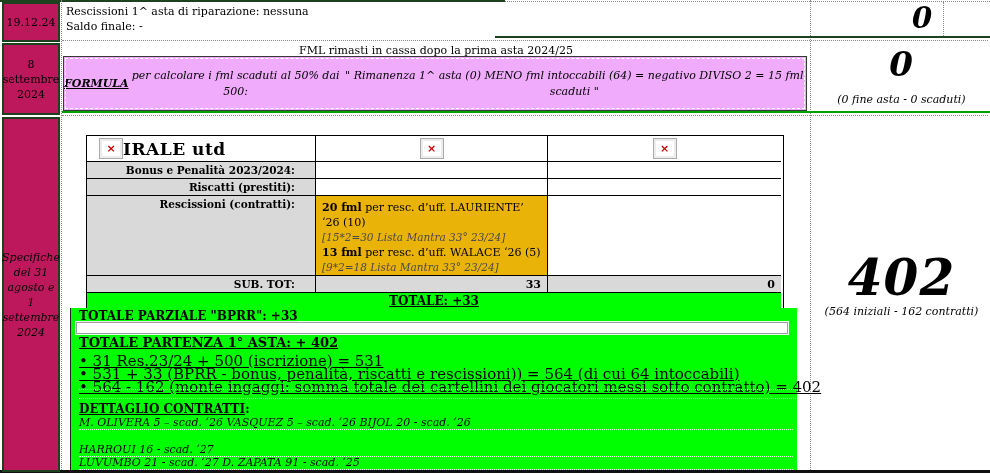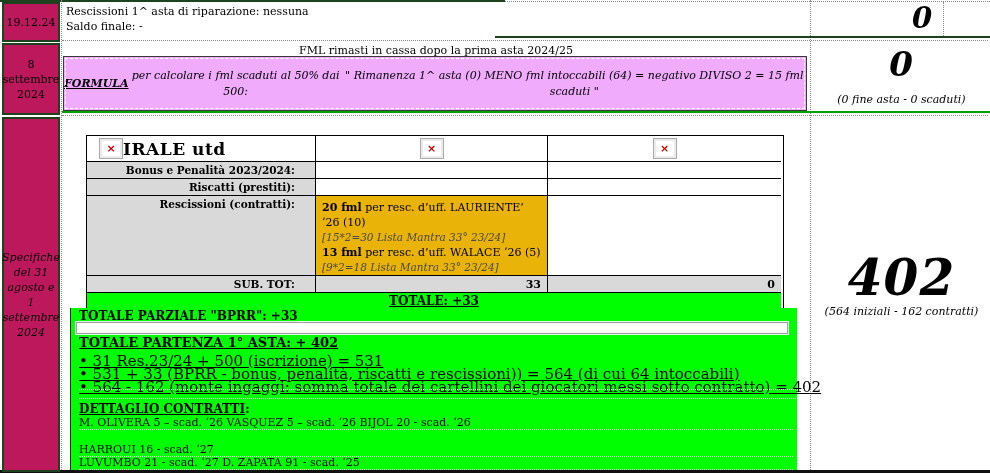--- a/index.html
+++ b/index.html
@@ -79,21 +79,21 @@
   .g-input{
     position:absolute;left:5px;top:14px;width:712px;height:12px;
     background:#fff;border:1px solid #9e9e9e;box-sizing:border-box;
     box-shadow:0 0 0 1px rgba(255,255,255,.9);
   }
   .g-h2{top:27px;font-weight:bold;font-size:13px;text-decoration:underline;}
   .g-b{font-size:15px;text-decoration:underline;}
   .g-b1{top:44px;} .g-b2{top:57px;} .g-b3{top:70px;}
   .g-h3{top:94px;font-weight:bold;font-size:12px;}
   .g-h3 .u{text-decoration:underline;}
-  .g-c{font-size:11px;width:714px;border-bottom:1px dotted rgba(255,255,255,.9);}
+  .g-c{font-size:11px;width:714px;border-bottom:1px dotted rgba(255,255,255,.9);font-style:italic;}
   .g-c0{top:108px;} .g-c1{top:122px;} .g-c2{top:135px;} .g-c3{top:148px;}
   .gsep{position:absolute;left:0;width:727px;border-top:1px dotted rgba(255,255,255,.85);height:0;}
   .u{text-decoration:underline;}
   .b{font-weight:bold;}
 </style>
 </head>
 <body>
 
 <div class="sheet">
 

